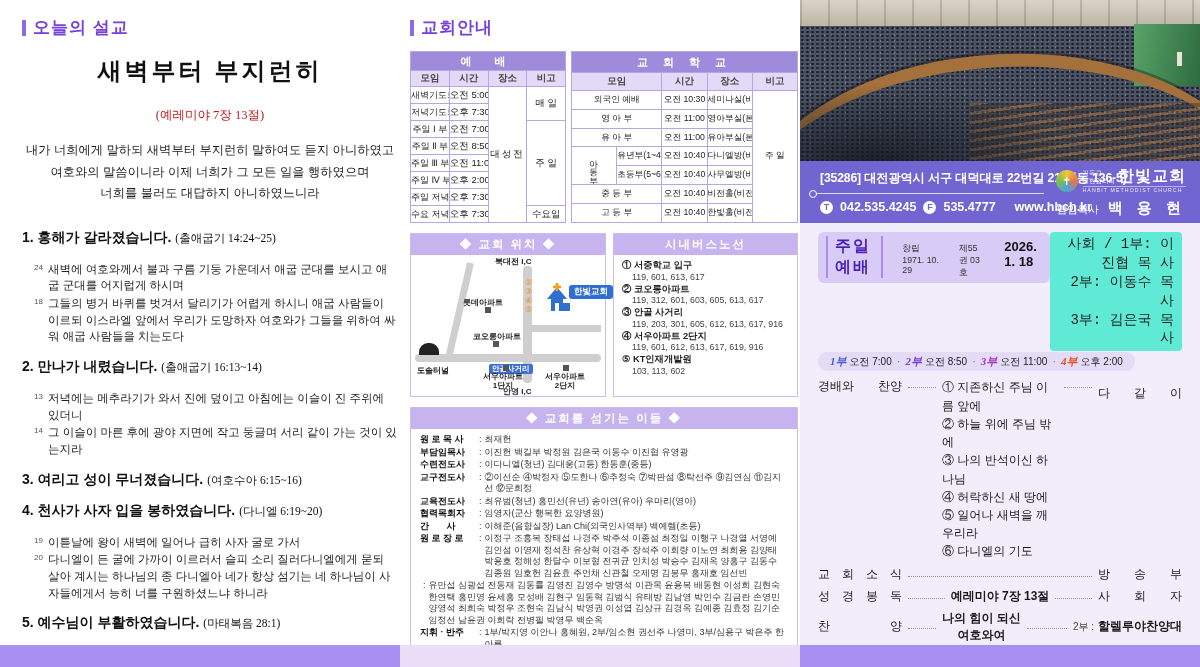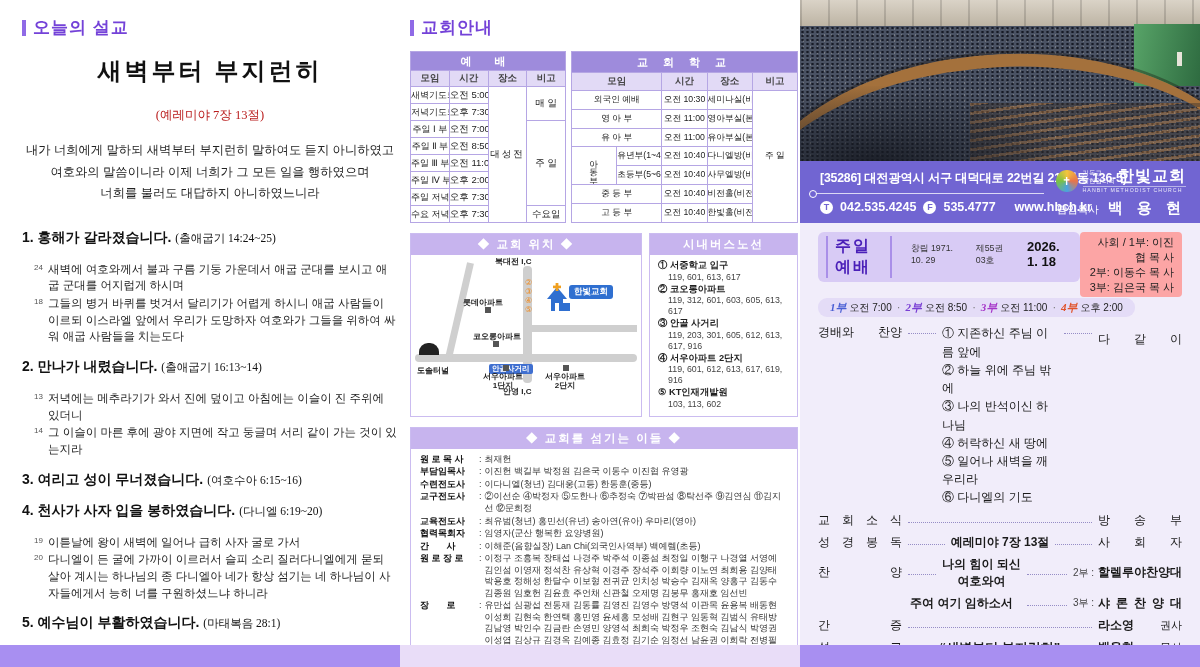--- a/index.html
+++ b/index.html
@@ -36,21 +36,21 @@
   tr.h2 th { background:#e2daf6; color:#444; font-weight:bold; height:16px; }
   td { background:#fff; }
   td.place { letter-spacing:2px; }
   td.vgroup { writing-mode:vertical-rl; text-orientation:upright; width:14px; letter-spacing:0; padding:0; }
   .wtable td:nth-child(1) { font-size:9px; }
   .stable td { font-size:8.7px; }
 
   .loc-row { display:flex; gap:7px; margin-top:10px; align-items:stretch; }
   .pbox { border:1px solid #cbbcf0; background:#fff; }
   .pbox-hdr { background:#c7b4ee; color:#fff; font-weight:bold; text-align:center; font-size:11.5px; padding:3px 0; letter-spacing:2px; }
-  .map-box { width:232px; }
+  .map-box { width:196px; }
   .map-area { position:relative; width:100%; height:141px; background:#fff; font-size:8px; color:#222; }
   .road { position:absolute; background:#cfcfcf; }
   .map-lbl { position:absolute; white-space:nowrap; font-weight:bold; }
   .map-sq { position:absolute; width:6px; height:6px; background:#555; }
   .xroad-lbl { position:absolute; color:#fff; background:#3f6fd0; border-radius:2px; padding:0 3px; font-weight:bold; font-size:7.5px; }
   .tunnel { position:absolute; width:20px; height:12px; background:#222; border-radius:9px 9px 0 0; }
   .busstops { position:absolute; display:flex; flex-direction:column; gap:1px; }
   .busstops span { color:#f08a1e; font-size:8px; line-height:1; }
   .church-badge { position:absolute; background:#2f6fd0; color:#fff; font-weight:bold; font-size:8.5px; padding:1px 5px; border-radius:3px; white-space:nowrap; }
   .church-ic { position:absolute; }
@@ -109,21 +109,21 @@
   .pastor-lbl { font-size:10.5px; }
   .pastor-name { font-size:15px; font-weight:bold; letter-spacing:5px; }
 
   .right-lower { position:absolute; left:800px; top:223px; width:400px; height:422px; background:#f1edfa; padding:9px 18px 0 18px; }
   .svc-hdr { display:flex; justify-content:space-between; align-items:flex-start; }
   .svc-left { background:#d8cbf5; border-radius:6px; padding:4px 10px 4px 8px; display:flex; align-items:baseline; gap:19px; }
   .svc-title { color:#4a1fb8; font-family:"Liberation Serif", serif; font-weight:bold; font-size:16px; letter-spacing:2px;
     border-left:2px solid #a98fe8; border-right:2px solid #a98fe8; padding:0 7px; }
   .svc-founded, .svc-issue { font-size:8.8px; color:#333; }
   .svc-date { font-size:13px; font-weight:bold; color:#111; }
-  .svc-mc { background:#fca5a5; border-radius:4px; padding:3px 8px; font-size:11px; color:#222; text-align:right; line-height:1.35; }
+  .svc-mc { background:#5eead4; border-radius:4px; padding:3px 8px; font-size:14px; color:#222; text-align:right; line-height:1.35;font-family:Liberation Mono, monospace; }
   .svc-times { background:#e4dcf7; border-radius:9px; display:inline-block; padding:2px 12px; font-size:11px; }
   .time-part { font-family:"Liberation Serif", serif; font-weight:bold; font-style:italic; margin-right:3px; }
   .time-val { color:#222; font-size:10px; }
   .time-sep { color:#777; margin:0 5px; }
 
   .order { margin-top:7px; }
   .orow { display:flex; align-items:center; margin:5px 0; font-size:12px; color:#1a1a1a; position:relative; }
   .olabel { flex:none; width:84px; text-align:justify; text-align-last:justify; }
   .operf { flex:none; width:84px; text-align:justify; text-align-last:justify; }
   .operf2 { flex:none; width:84px; display:flex; justify-content:space-between; align-items:baseline; }
@@ -434,21 +434,20 @@
           <span class="slabel">간       사</span>
           <span class="scolon">:</span>
           <span class="sval">이해준(음향실장) Lan Chi(외국인사역부) 백예렘(초등)</span>
         </div>
       <div class="srow">
           <span class="slabel">원 로 장 로</span>
           <span class="scolon">:</span>
           <span class="sval">이정구 조흥복 장태섭 나경주 박주석 이종섬 최정일 이행구 나경열 서영예 김인섬 이영재 정석찬 유상혁 이경주 장석주 이회량 이노연 최희용 김양태 박용호 정해성 한달수 이보형 전귀균 인치성 박승수 김재옥 양홍구 김동수 김종원 임호헌 김윤효 주언채 신관철 오제명 김봉무 홍재호 임선빈</span>
         </div>
       <div class="srow">
-          <span class="slabel">장       로</span>
           <span class="scolon">:</span>
           <span class="sval">유만섭 심광섭 전동재 김동률 김영진 김영수 방명석 이관목 윤용복 배동현 이성희 김현숙 한연택 홍민영 윤세홍 모성배 김현구 임동혁 김범식 유태방 김남영 박인수 김금란 손영민 양영석 최희숙 박정우 조현숙 김남식 박영권 이성엽 김상규 김경옥 김예종 김효정 김기순 임정선 남윤권 이희락 전병필 박영무 백순옥</span>
         </div>
       <div class="srow">
           <span class="slabel">지휘 · 반주</span>
           <span class="scolon">:</span>
           <span class="sval">1부/박지영 이안나 홍혜원, 2부/임소현 권선주 나영미, 3부/심용구 박은주 한아름</span>
         </div>
       <div class="srow">
           <span class="slabel">직       원</span>

